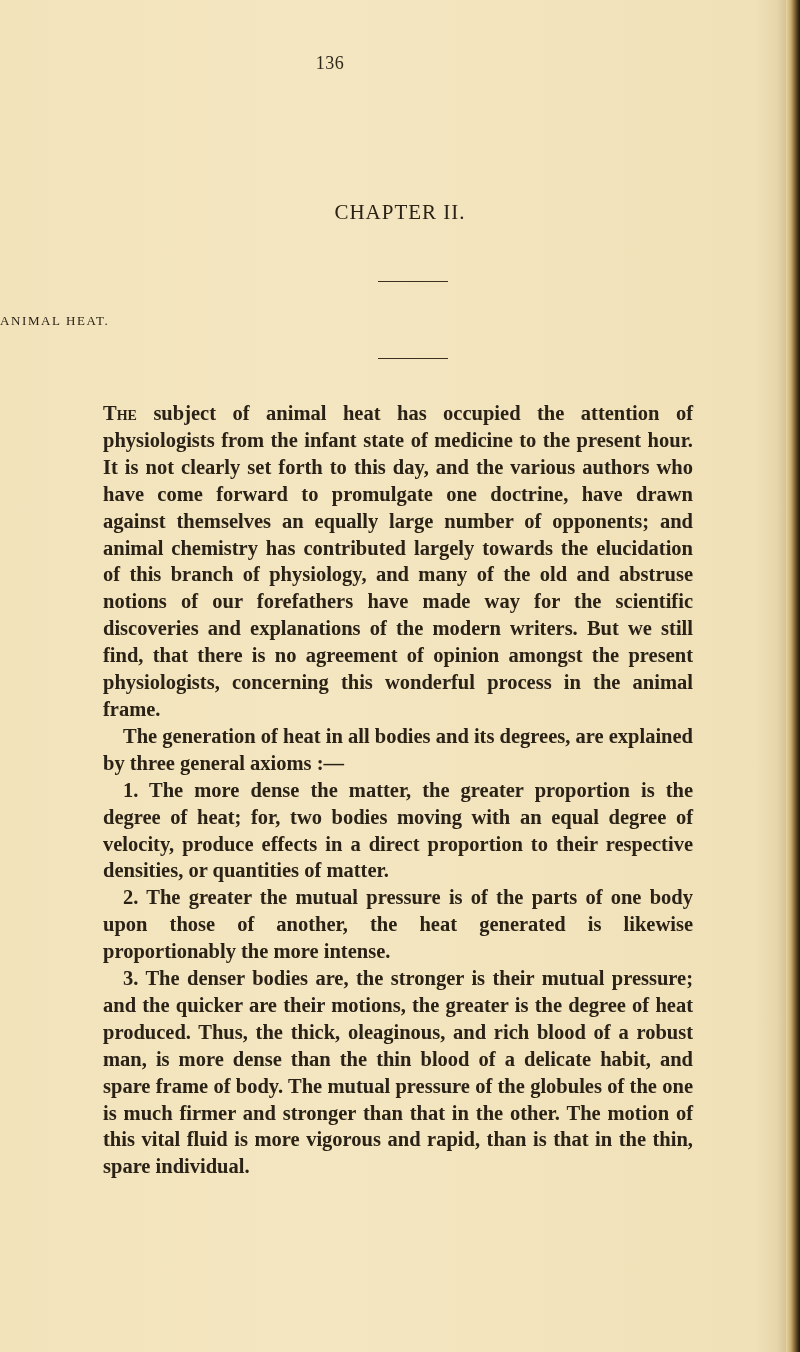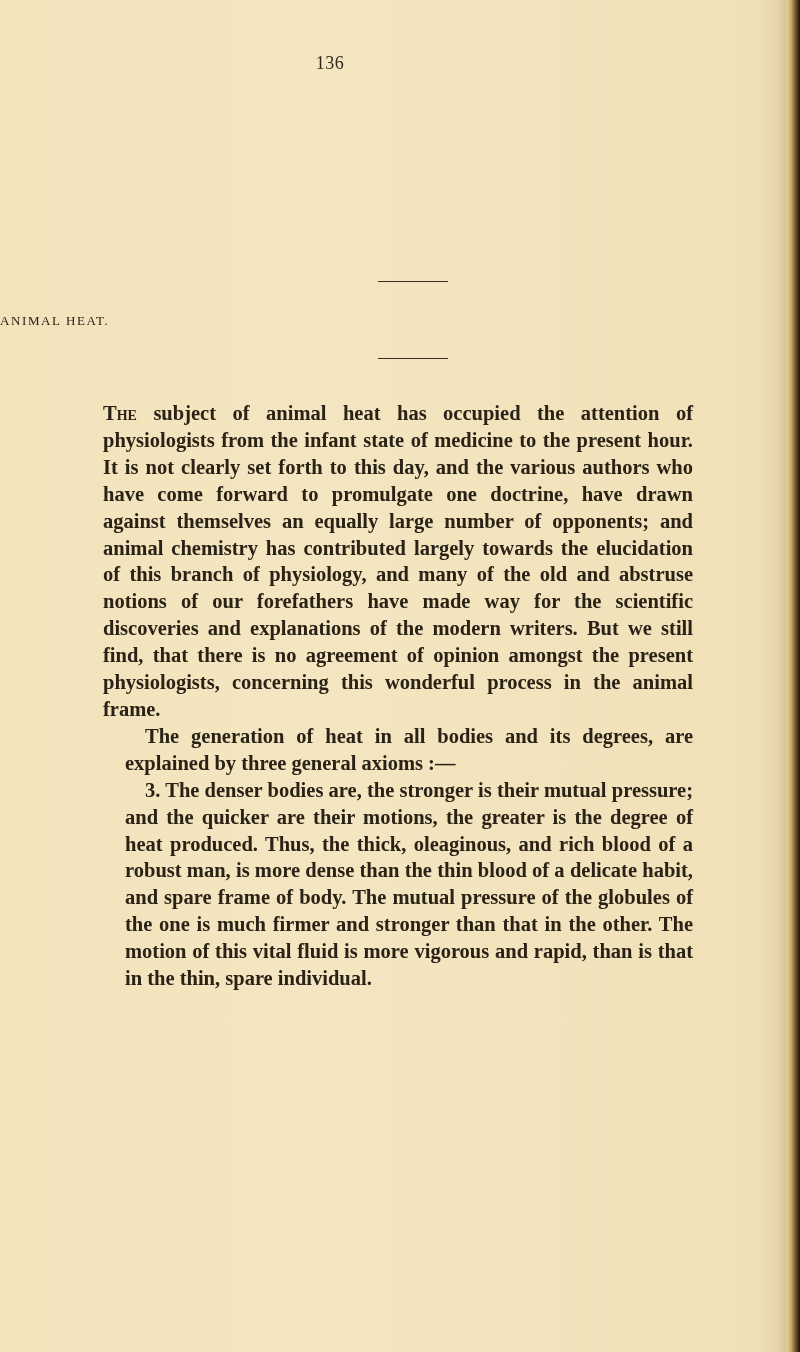--- a/index.html
+++ b/index.html
@@ -87,40 +87,42 @@
       text-align: justify;
       color: #2a2216;
     }
     .body-text p {
       margin: 0;
       text-indent: 0;
       font-weight: bold;
     }
     .body-text p.indent {
       text-indent: 20px;
-      margin-left: 22px;
     }
     .smallcaps {
       font-variant: small-caps;
     }
   </style>
 </head>
 <body>
 
 <div class="page">
   <div class="edge-shadow"></div>
   <div class="edge"></div>
 
   <div class="page-number">136</div>
 
+  <div class="chapter-title">CHAPTER II.</div>
 
   <div class="rule top"></div>
 
   <div class="section-title">ANIMAL HEAT.</div>
 
   <div class="rule bottom"></div>
 
   <div class="body-text">
     <p><span class="smallcaps">The</span><span> subject of animal heat has occupied the attention of physiologists from the infant state of medicine to the present hour. It is not clearly set forth to this day, and the various authors who have come forward to promulgate one doctrine, have drawn against themselves an equally large number of opponents; and animal chemistry has contributed largely towards the elucidation of this branch of physiology, and many of the old and abstruse notions of our forefathers have made way for the scientific discoveries and explanations of the modern writers. But we still find, that there is no agreement of opinion amongst the present physiologists, concerning this wonderful process in the animal frame.</span></p>
     <p class="indent">The generation of heat in all bodies and its degrees, are explained by three general axioms :—</p>
+    <p class="indent">1. The more dense the matter, the greater proportion is the degree of heat; for, two bodies moving with an equal degree of velocity, produce effects in a direct proportion to their respective densities, or quantities of matter.</p>
+    <p class="indent">2. The greater the mutual pressure is of the parts of one body upon those of another, the heat generated is likewise proportionably the more intense.</p>
     <p class="indent">3. The denser bodies are, the stronger is their mutual pressure; and the quicker are their motions, the greater is the degree of heat produced. Thus, the thick, oleaginous, and rich blood of a robust man, is more dense than the thin blood of a delicate habit, and spare frame of body. The mutual pressure of the globules of the one is much firmer and stronger than that in the other. The motion of this vital fluid is more vigorous and rapid, than is that in the thin, spare individual.</p>
   </div>
 </div>
 
 </body></html>

